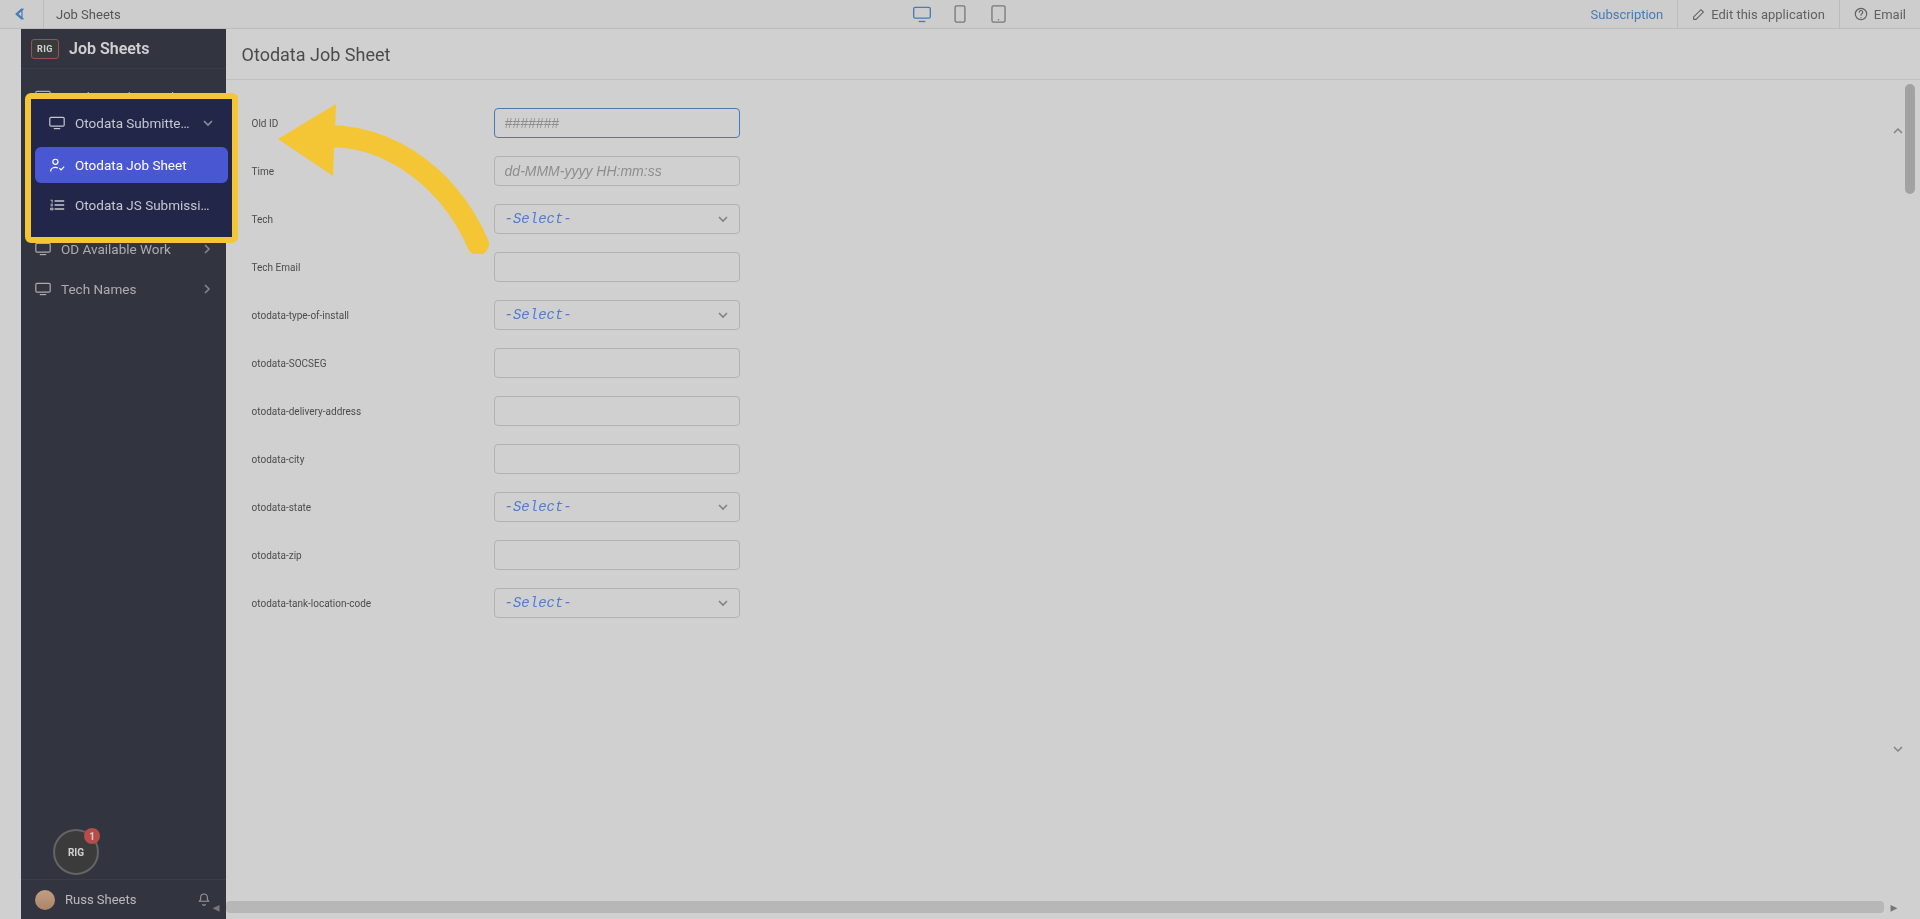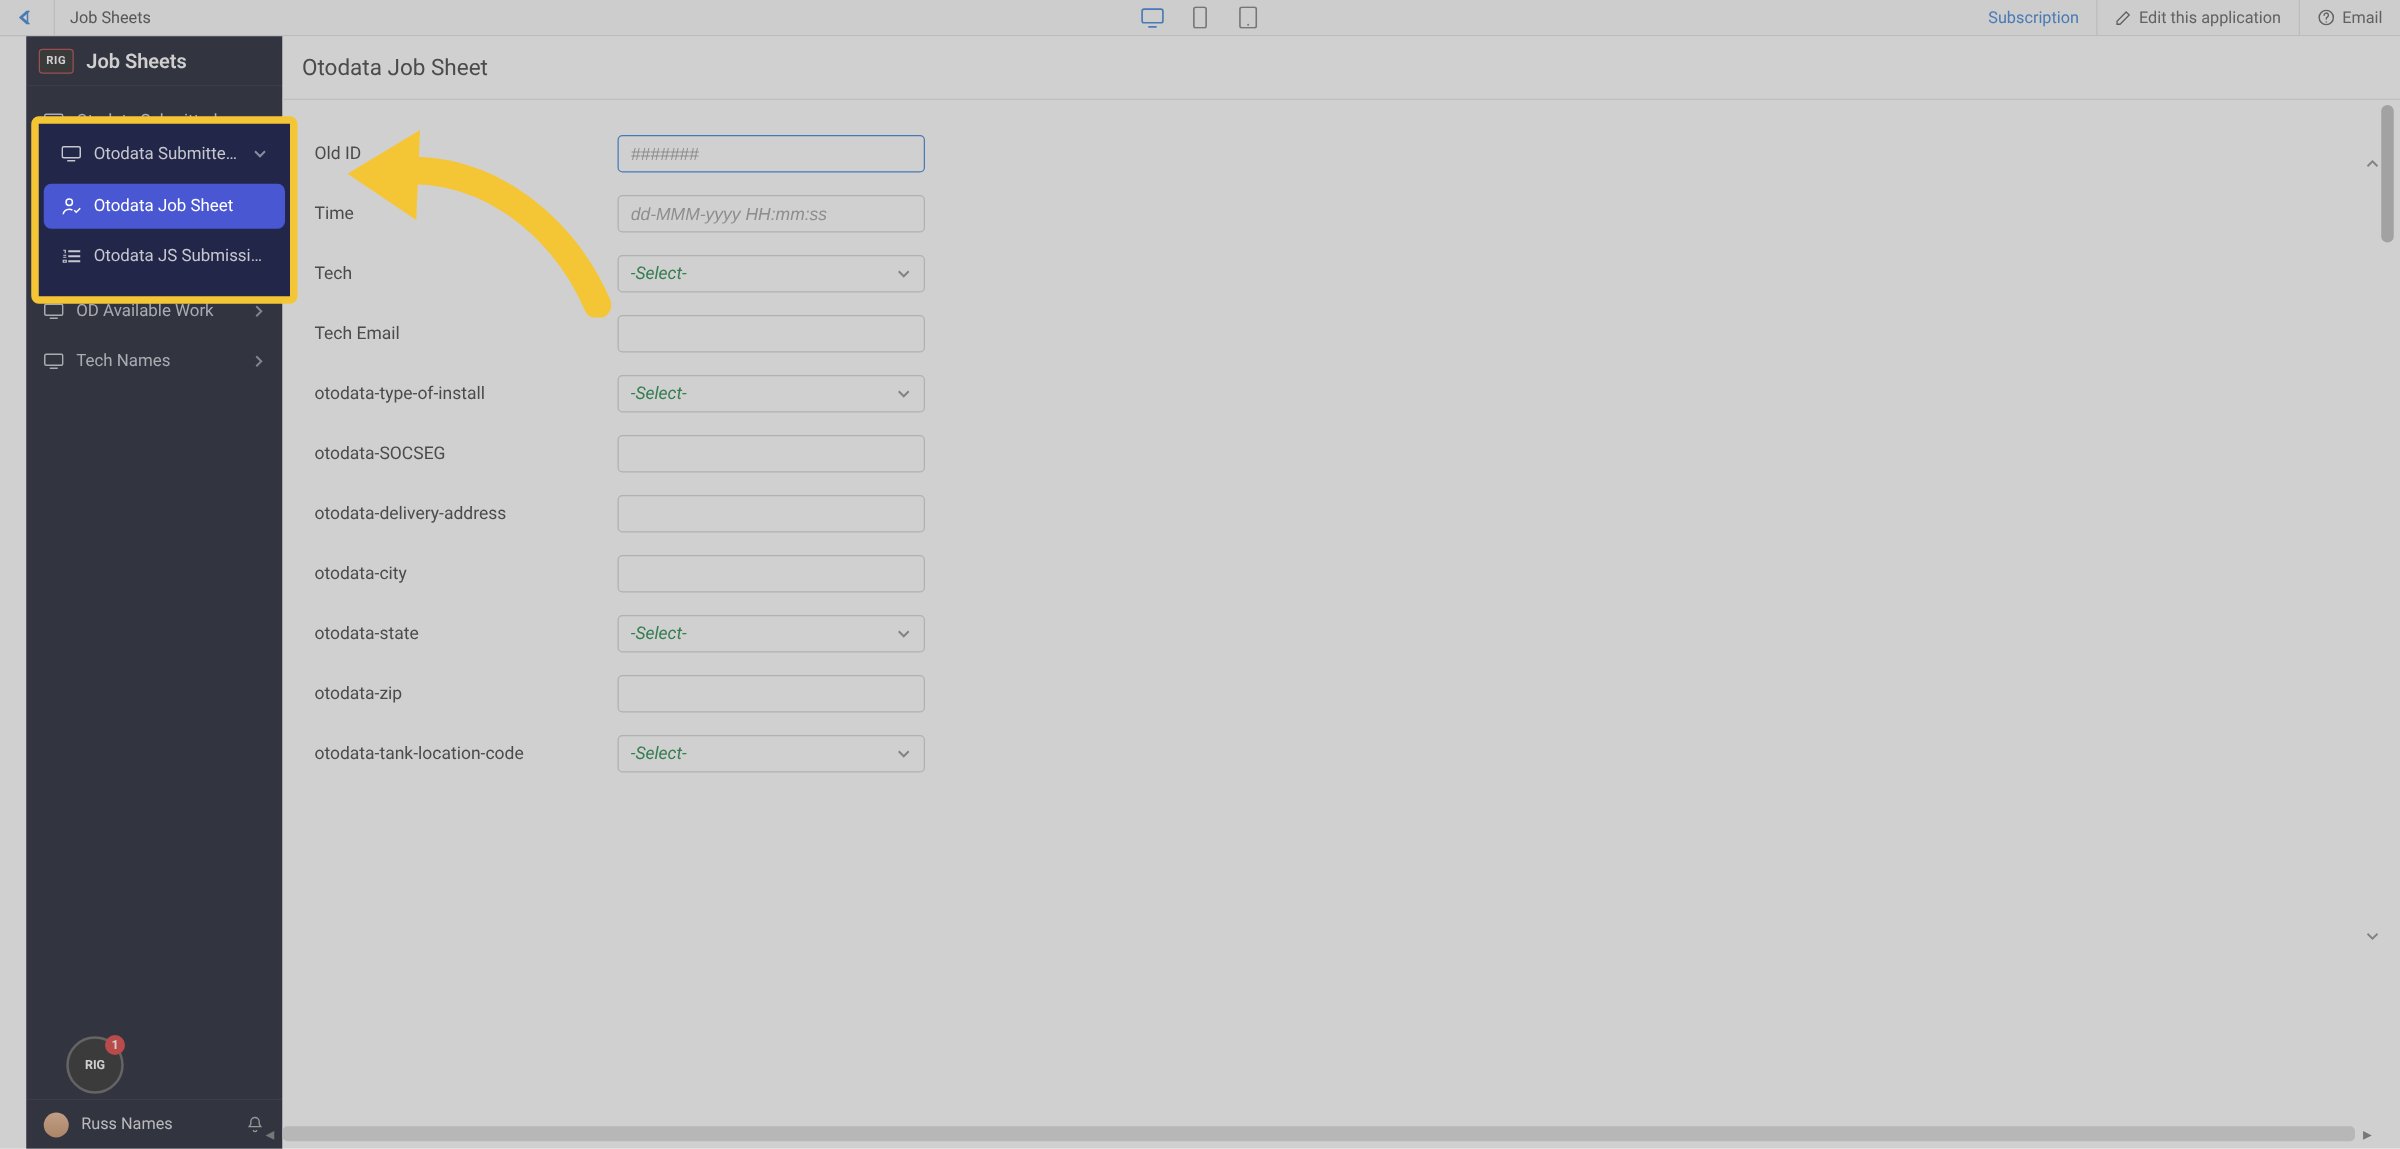--- a/index.html
+++ b/index.html
@@ -191,37 +191,37 @@
       position: relative;
     }
     .form-row {
       display: flex; align-items: center;
       margin-bottom: 18px;
     }
     .form-label {
       flex: 0 0 252px;
       padding-left: 10px;
       color: #333;
-      font-size: 14px;
+      font-size: 10px;
     }
     .form-control {
       width: 246px; height: 30px;
       border: 1px solid #cfcfcf;
       border-radius: 4px;
       padding: 0 10px;
       font-size: 14px;
       color: #333;
       background: #fff;
     }
     .form-control.focused { border-color: #2f7bd6; }
     .form-control.select {
       display:flex; align-items:center; justify-content:space-between;
       color:#888; cursor:pointer; position: relative;
     }
-    .select-value { color:#15803d; font-style: italic; }
+    .select-value { color:#3b82f6; font-style: italic; font-family: Liberation Mono, monospace; }
     .select-caret { color:#888; }
     .form-control::placeholder { color:#999; font-style: italic; }
 
     
     .v-scroll {
       position:absolute; right:3px; top:84px; bottom:50px; width:14px;
       background: transparent;
     }
     .v-scroll .thumb {
       position:absolute; left:2px; right:2px; top:0; height:110px;
@@ -432,21 +432,21 @@
         </div>
       </div>
 
     <div class="sidebar-footer">
       <div class="avatar-large">
         <span>RIG</span>
         <div class="avatar-badge">1</div>
       </div>
       <div class="user-row">
         <div class="user-avatar-sm"></div>
-        <div class="user-name">Russ Names</div>
+        <div class="user-name">Russ Sheets</div>
         <div class="bell">
           <svg width="16" height="16" viewBox="0 0 24 24">
               <path d="M12 3a5 5 0 00-5 5v3l-2 3h14l-2-3V8a5 5 0 00-5-5zM10 18a2 2 0 104 0" stroke="currentColor" stroke-width="1.6" fill="none"></path>
             </svg>
         </div>
       </div>
     </div>
   </aside>
 
   <main class="main">

